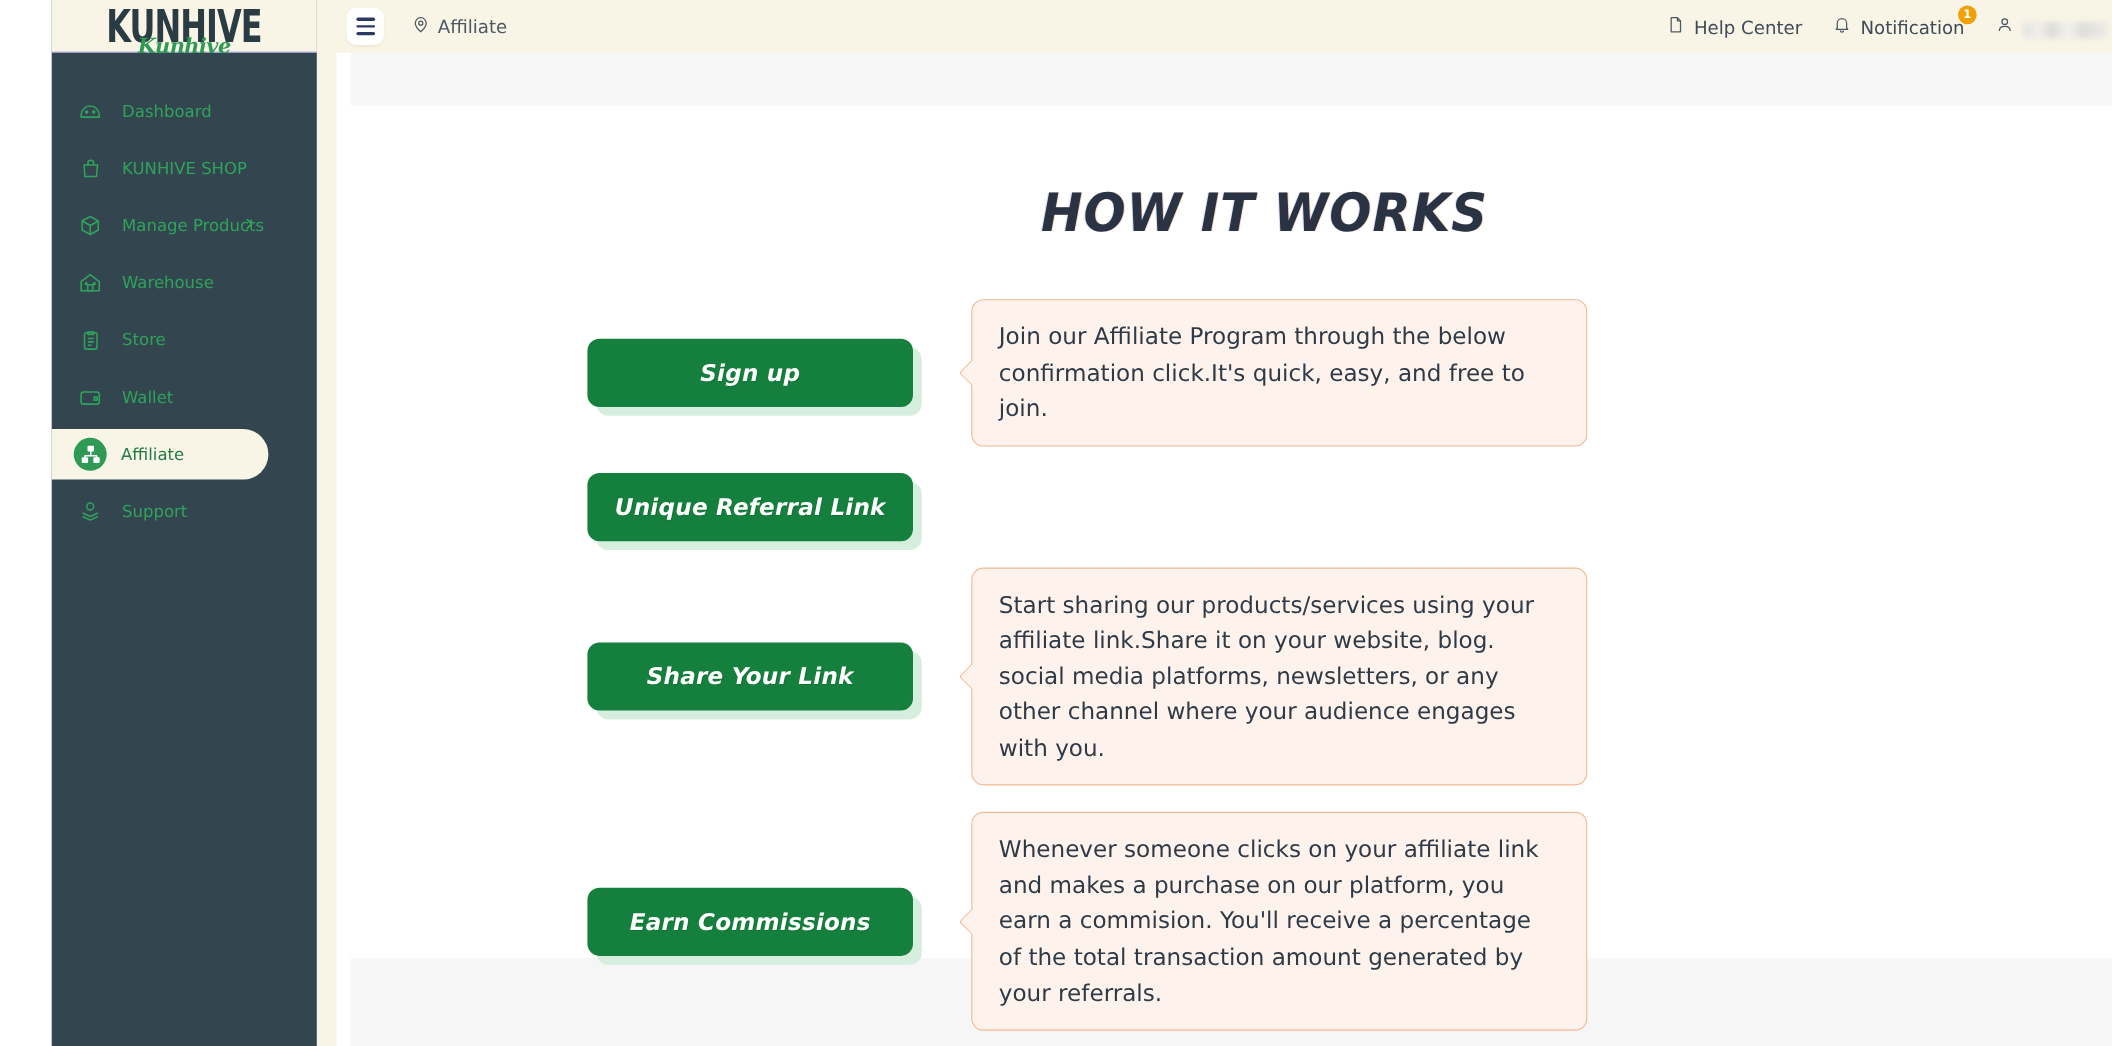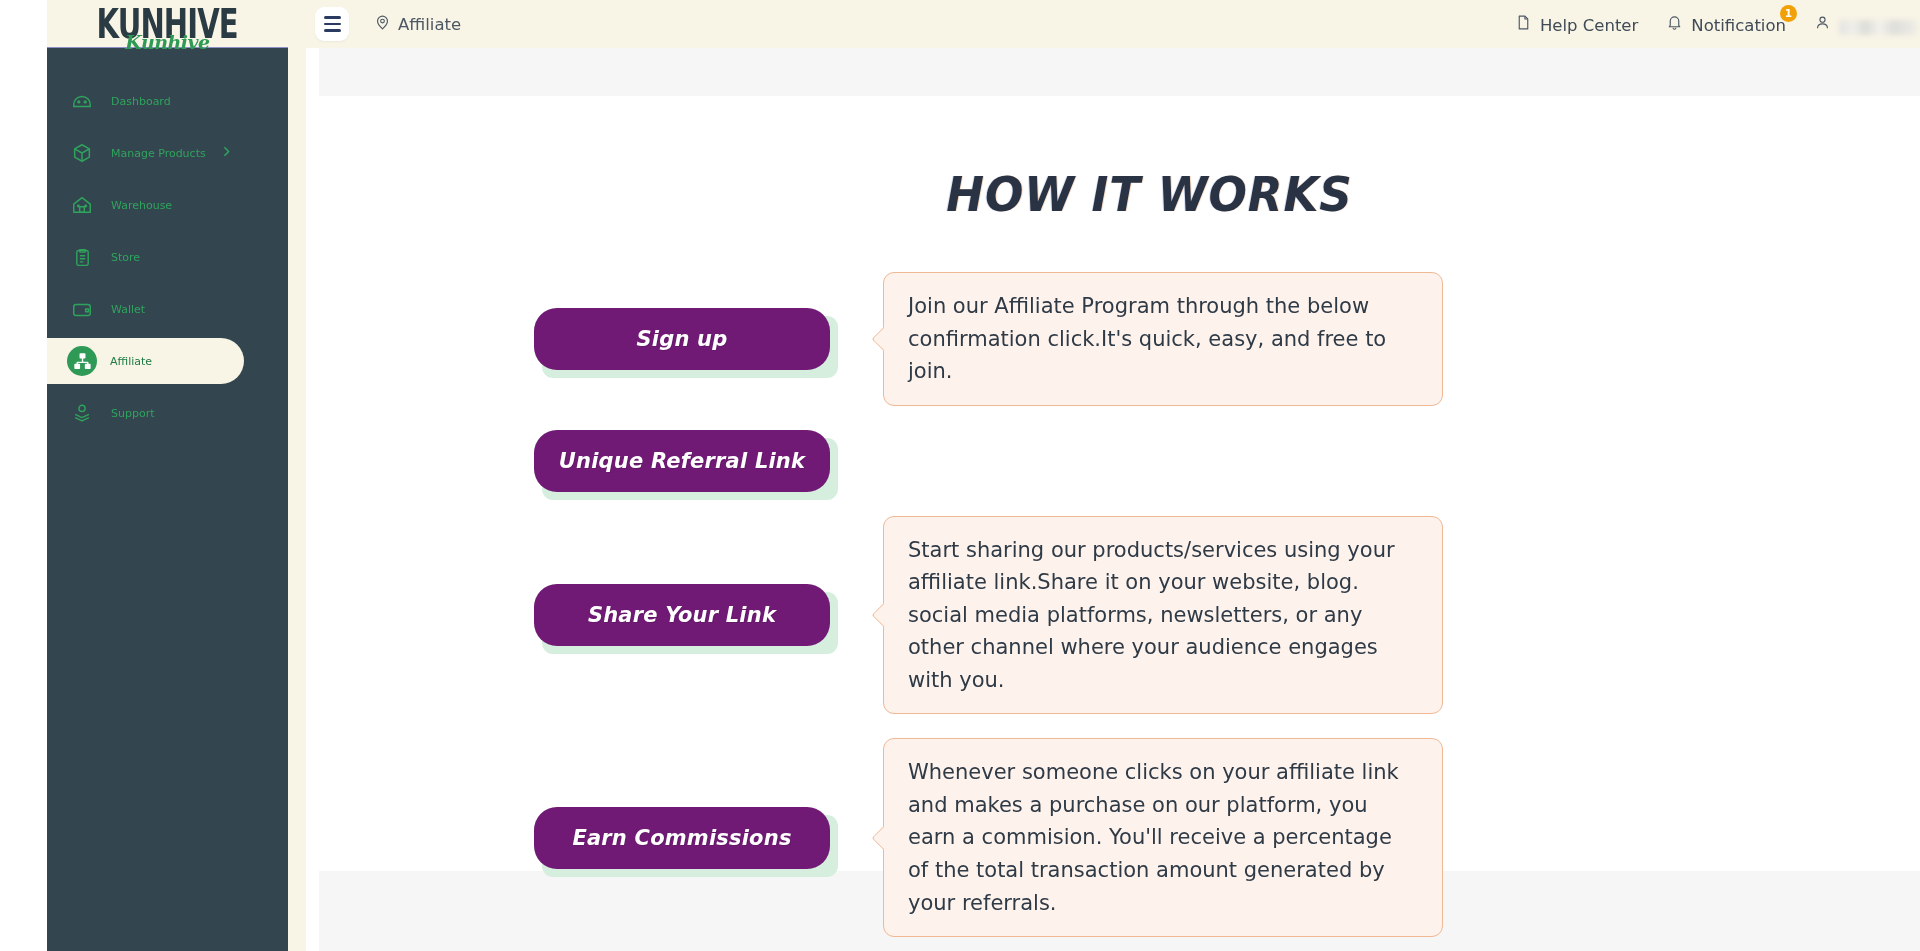--- a/index.html
+++ b/index.html
@@ -42,21 +42,21 @@
     letter-spacing: -0.5px;
   }
 
   .nav { padding-top: 24px; }
   .nav-item {
     display: flex; align-items: center;
     height: 46px;
     padding-left: 22px;
     margin: 6px 0;
     color: #2FA35C;
-    font-size: 11px;
+    font-size: 15px;
     cursor: pointer;
     position: relative;
   }
   .nav-item .ico {
     width: 26px; height: 26px;
     display: flex; align-items: center; justify-content: center;
     margin-right: 16px;
     flex: none;
   }
   .nav-item .ico svg { display: block; }
@@ -168,22 +168,22 @@
 
   .steps { margin-top: 50px; padding-left: 215px; }
   .step {
     display: flex; align-items: center;
     margin-bottom: 24px;
   }
   .step-btn-wrap { position: relative; width: 304px; flex: none; }
   .step-btn {
     position: relative;
     width: 296px; height: 62px;
-    background: #701a75;
-    border-radius: 23px;
+    background: #15803d;
+    border-radius: 11px;
     display: flex; align-items: center; justify-content: center;
     color: #FFFFFF;
     font-weight: 700; font-style: italic;
     font-size: 21px;
     letter-spacing: 0.2px;
     cursor: pointer;
     z-index: 2;
     border: none;
     font-family: "DejaVu Sans", sans-serif;
     text-shadow: 1px 1px 0 rgba(0,0,0,0.10);
@@ -260,20 +260,29 @@
         <span class="ico">
           <svg width="22" height="22" viewBox="0 0 24 24" fill="none" stroke="#2FA35C" stroke-width="1.6" stroke-linecap="round">
             <path d="M3 16a9 9 0 0 1 18 0v2H3z"></path>
               <circle cx="8.5" cy="13" r="1"></circle>
               <circle cx="15.5" cy="13" r="1"></circle>
           </svg>
         </span>
         <span>Dashboard</span>
       </div>
 
+      <div class="nav-item">
+        <span class="ico">
+          <svg width="21" height="21" viewBox="0 0 24 24" fill="none" stroke="#2FA35C" stroke-width="1.6" stroke-linejoin="round">
+            <path d="M5 8h14l-1 12H6z"></path>
+              <path d="M9 8V6a3 3 0 0 1 6 0v2"></path>
+          </svg>
+        </span>
+        <span>KUNHIVE SHOP</span>
+      </div>
 
       <div class="nav-item">
         <span class="ico">
           <svg width="22" height="22" viewBox="0 0 24 24" fill="none" stroke="#2FA35C" stroke-width="1.6" stroke-linejoin="round">
             <path d="M12 3l8 4.5v9L12 21l-8-4.5v-9z"></path>
               <path d="M4 7.5l8 4.5 8-4.5M12 12v9"></path>
           </svg>
         </span>
         <span>Manage Products</span>
         <span class="nav-chevron">

